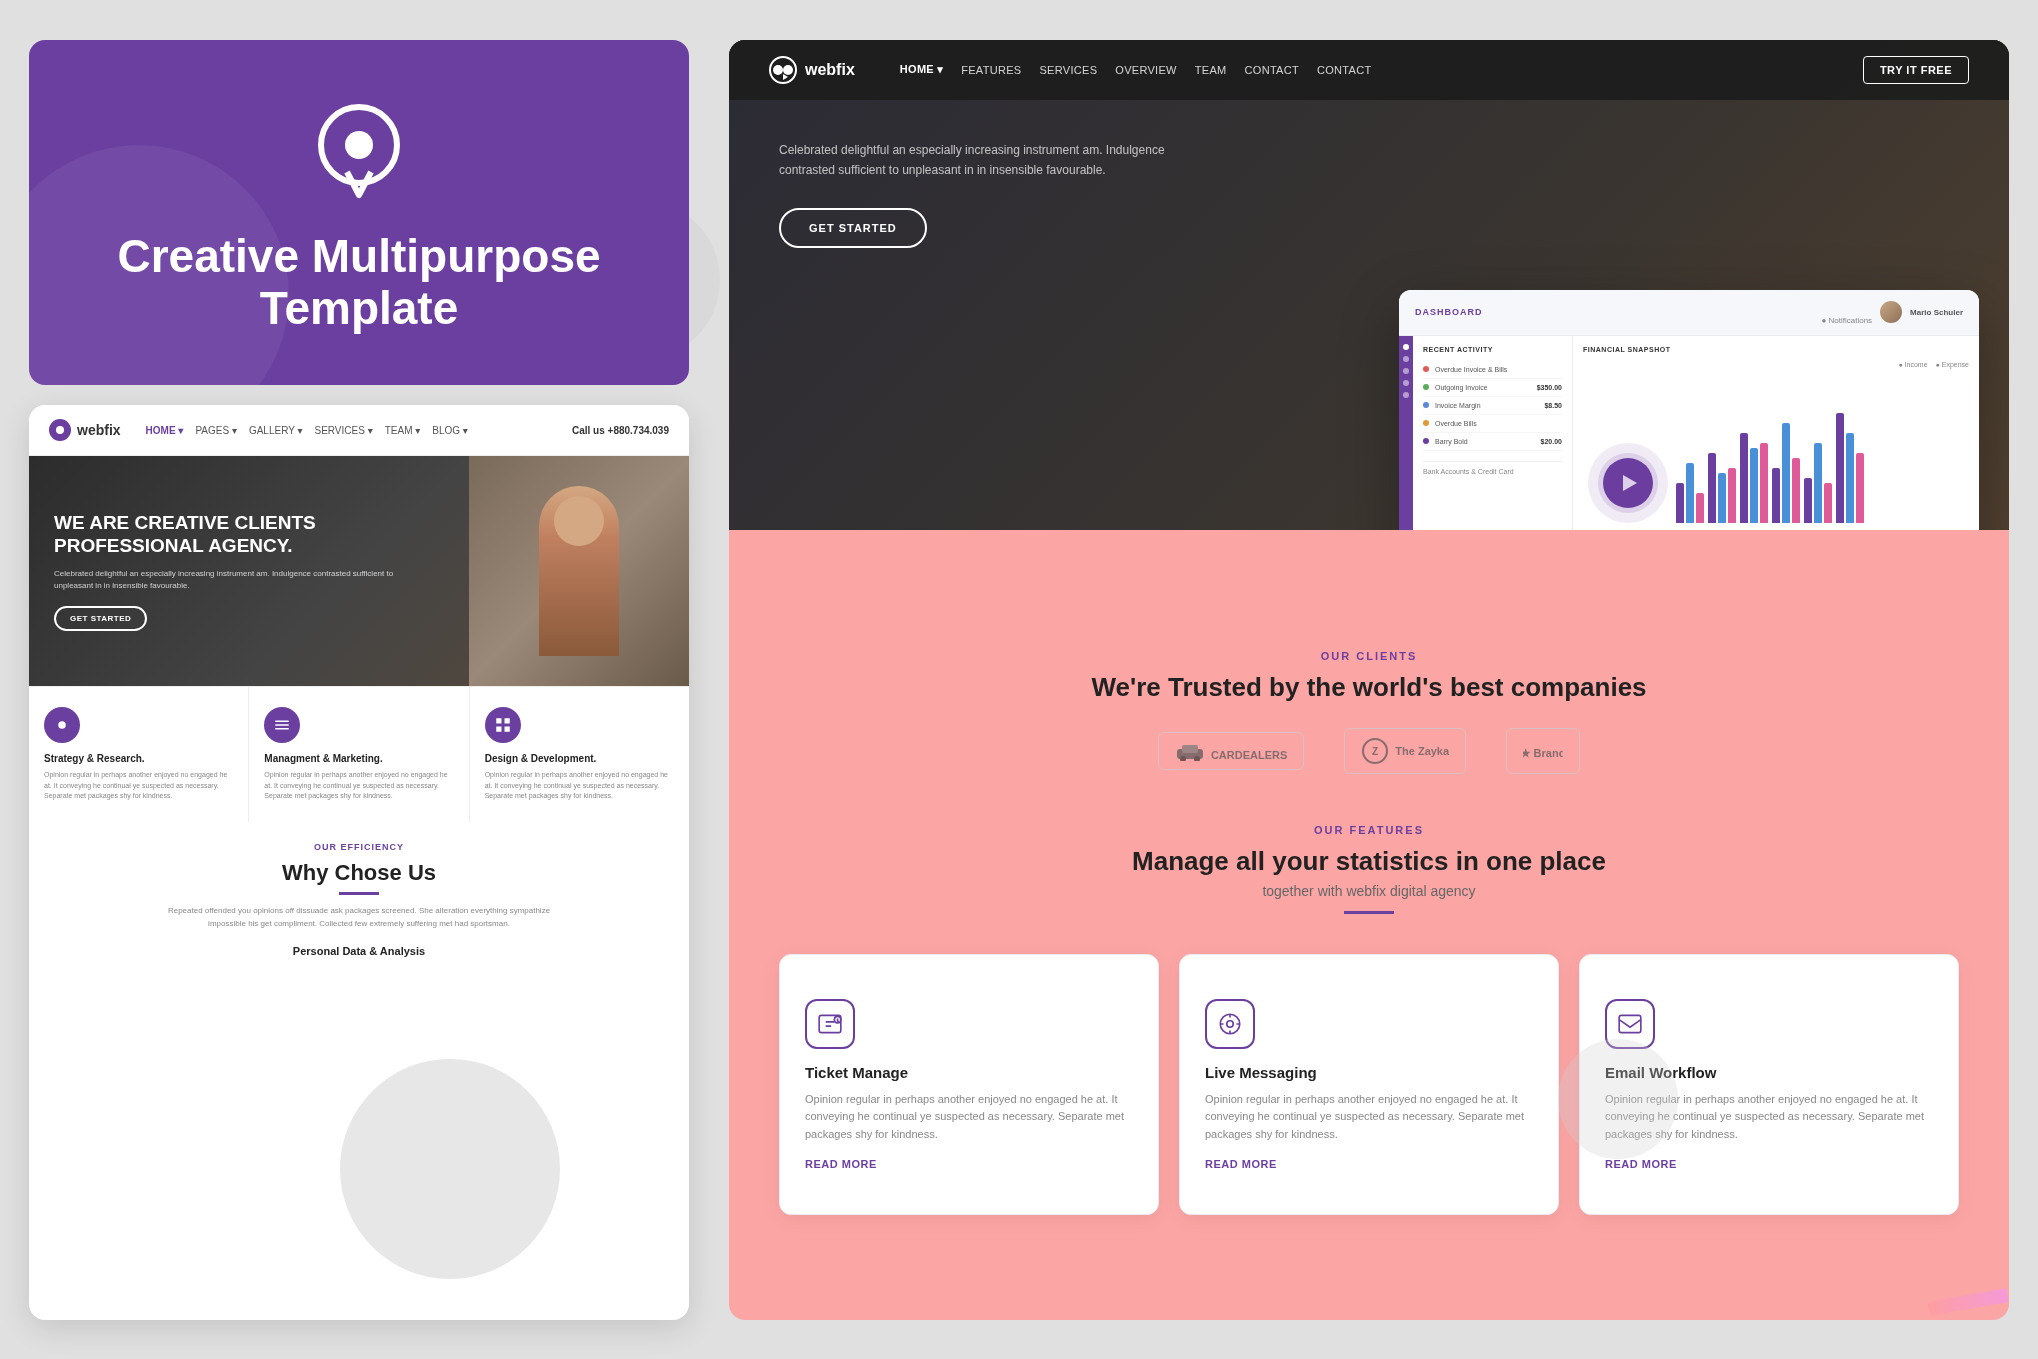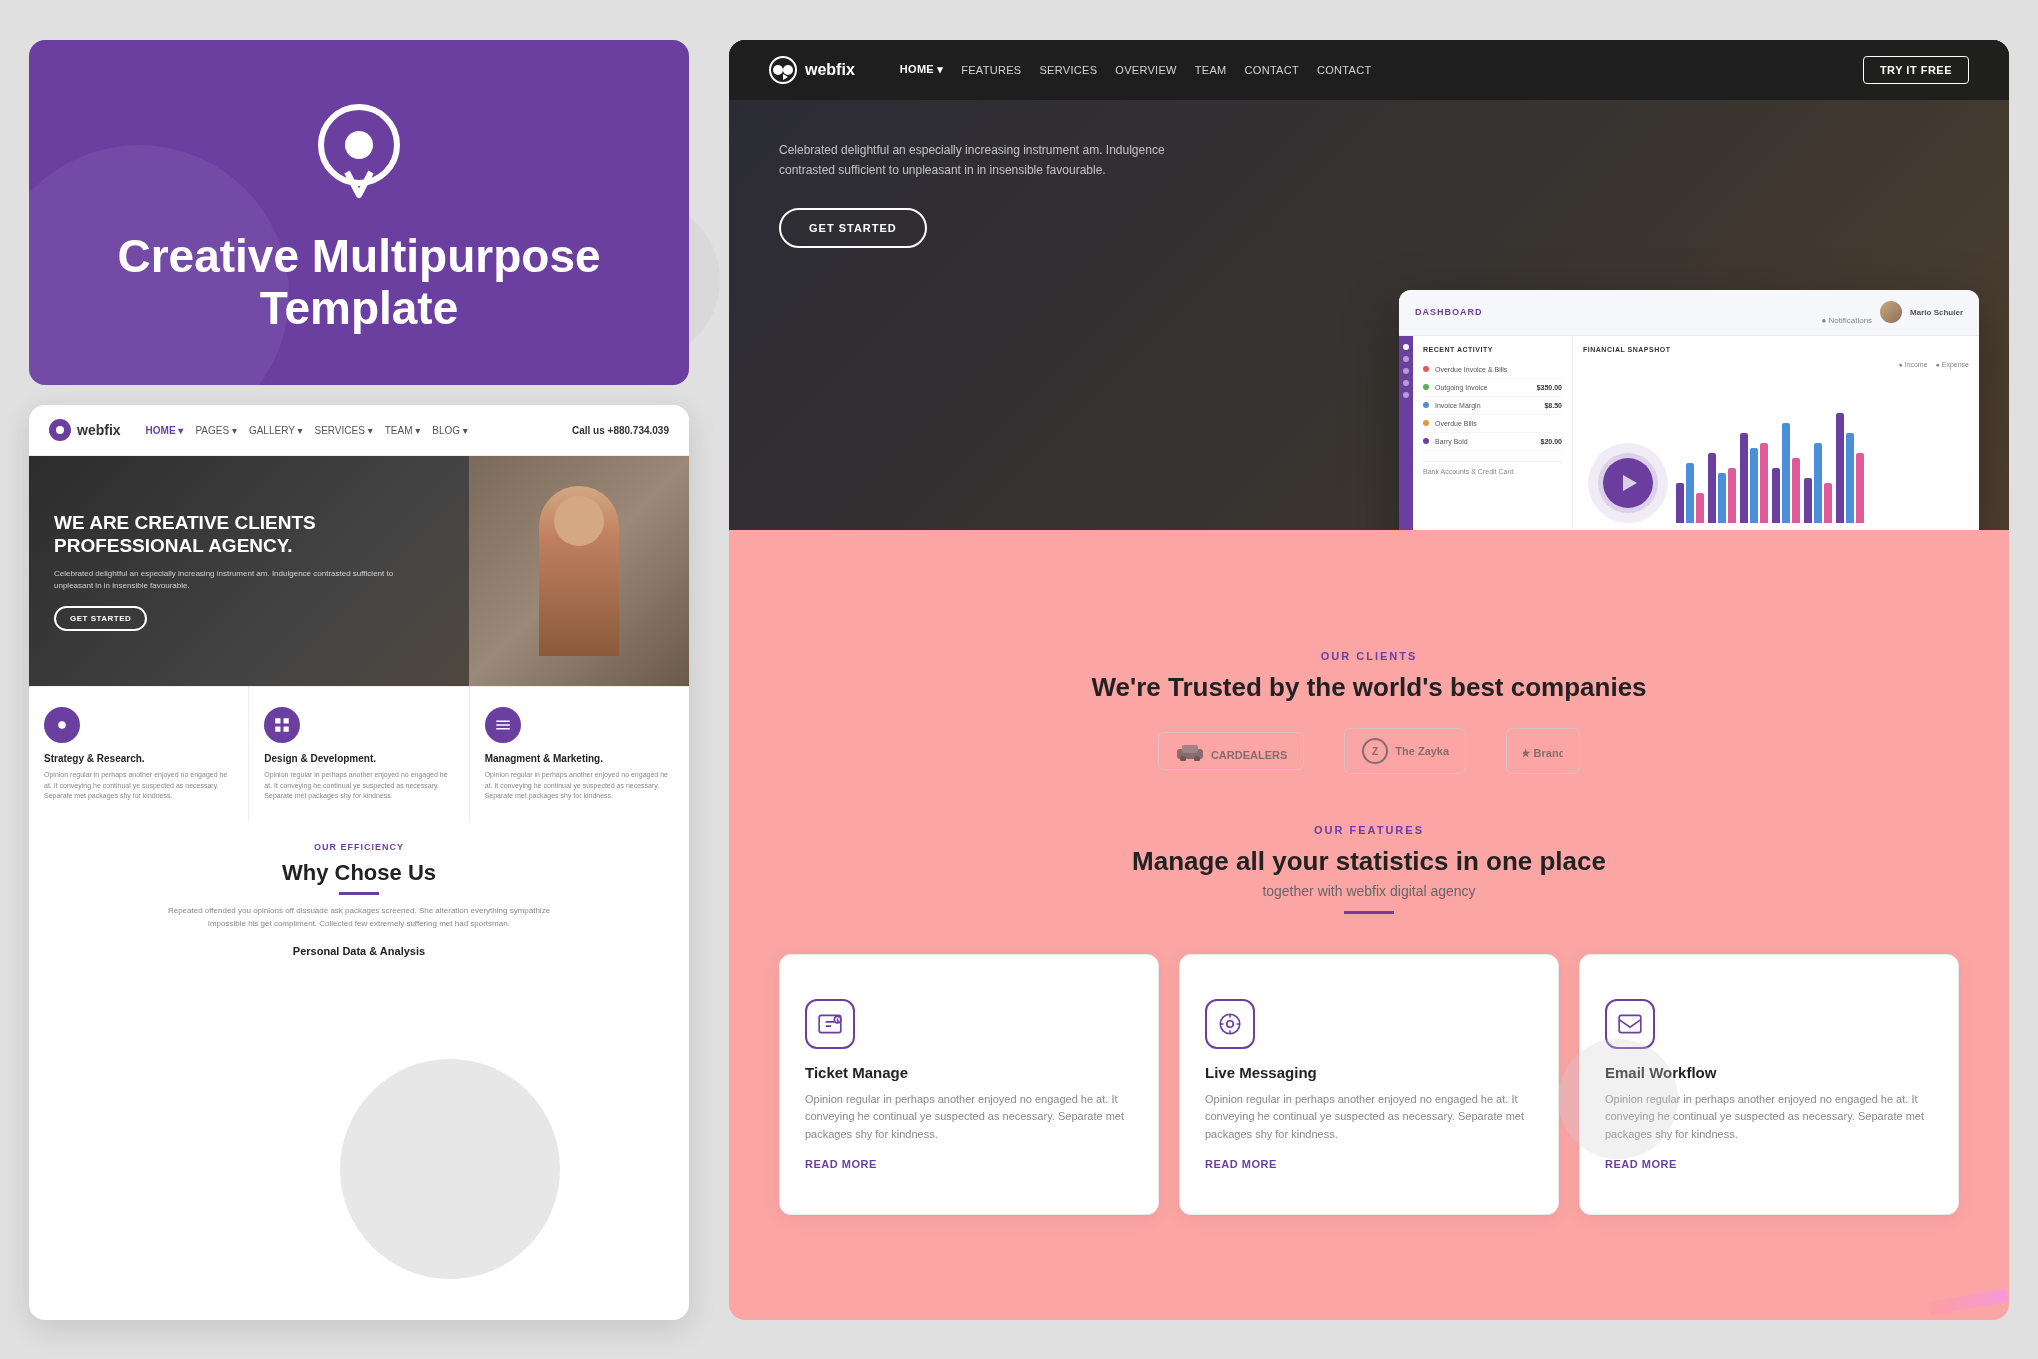--- a/index.html
+++ b/index.html
@@ -726,36 +726,36 @@
                 <circle cx="12" cy="12" r="5"></circle>
                 <path d="M12 2v3M12 19v3M2 12h3M19 12h3"></path>
               </svg>
           </div>
           <div class="feature-title">Strategy &amp; Research.</div>
           <div class="feature-desc">Opinion regular in perhaps another enjoyed no engaged he at. It conveying he continual ye suspected as necessary. Separate met packages shy for kindness.</div>
         </div>
         <div class="feature-card">
           <div class="feature-icon-circle">
             <svg viewBox="0 0 24 24" fill="white">
+                <path d="M3 18h18v-2H3v2zm0-5h18v-2H3v2zm0-7v2h18V6H3z"></path>
+              </svg>
+          </div>
+          <div class="feature-title">Managment &amp; Marketing.</div>
+          <div class="feature-desc">Opinion regular in perhaps another enjoyed no engaged he at. It conveying he continual ye suspected as necessary. Separate met packages shy for kindness.</div>
+        </div>
+        <div class="feature-card">
+          <div class="feature-icon-circle">
+            <svg viewBox="0 0 24 24" fill="white">
                 <rect x="3" y="3" width="7" height="7"></rect>
                 <rect x="14" y="3" width="7" height="7"></rect>
                 <rect x="14" y="14" width="7" height="7"></rect>
                 <rect x="3" y="14" width="7" height="7"></rect>
               </svg>
           </div>
           <div class="feature-title">Design &amp; Development.</div>
-          <div class="feature-desc">Opinion regular in perhaps another enjoyed no engaged he at. It conveying he continual ye suspected as necessary. Separate met packages shy for kindness.</div>
-        </div>
-        <div class="feature-card">
-          <div class="feature-icon-circle">
-            <svg viewBox="0 0 24 24" fill="white">
-                <path d="M3 18h18v-2H3v2zm0-5h18v-2H3v2zm0-7v2h18V6H3z"></path>
-              </svg>
-          </div>
-          <div class="feature-title">Managment &amp; Marketing.</div>
           <div class="feature-desc">Opinion regular in perhaps another enjoyed no engaged he at. It conveying he continual ye suspected as necessary. Separate met packages shy for kindness.</div>
         </div>
       </div>
 
       <div class="mockup-bottom">
         <div class="efficiency-label">OUR EFFICIENCY</div>
         <div class="efficiency-title">Why Chose Us</div>
         <div class="efficiency-divider"></div>
         <p class="efficiency-desc">Repeated offended you opinions off dissuade ask packages screened. She alteration everything sympathize impossible his get compliment. Collected few extremely suffering met had sportsman.</p>
         <div class="personal-data-label">Personal Data &amp; Analysis</div>

